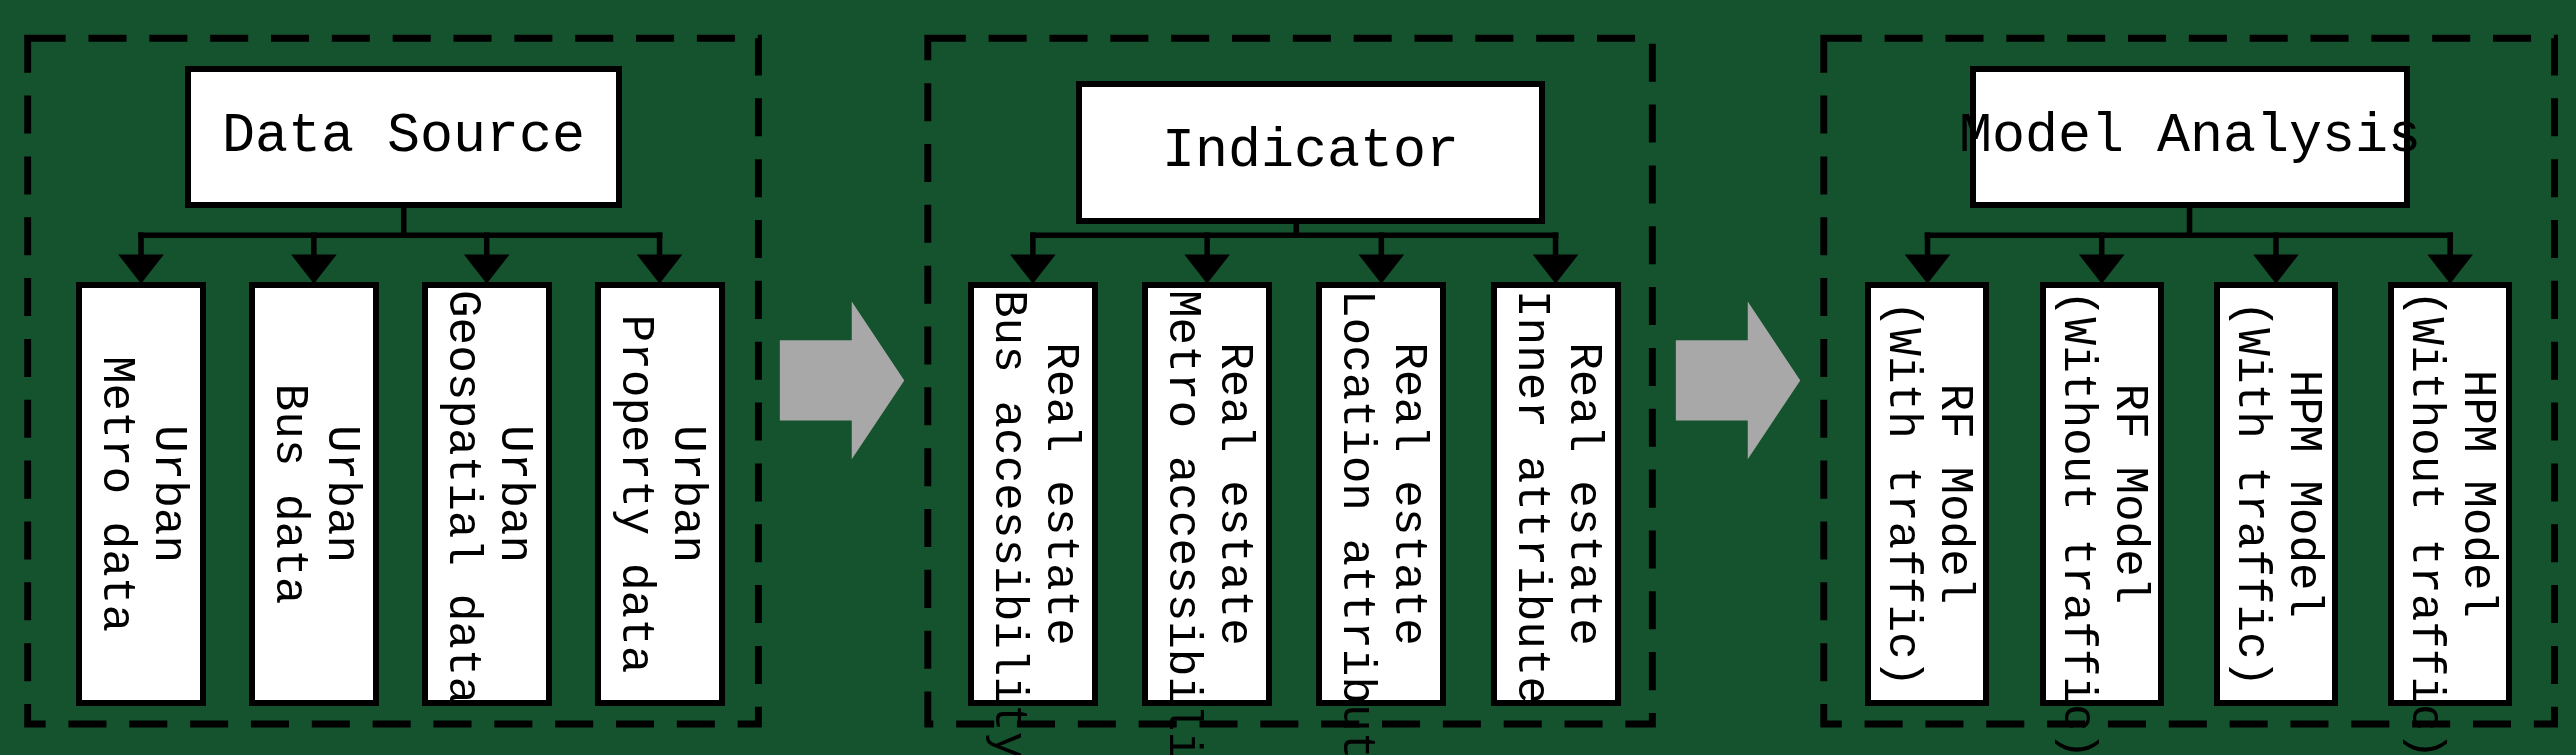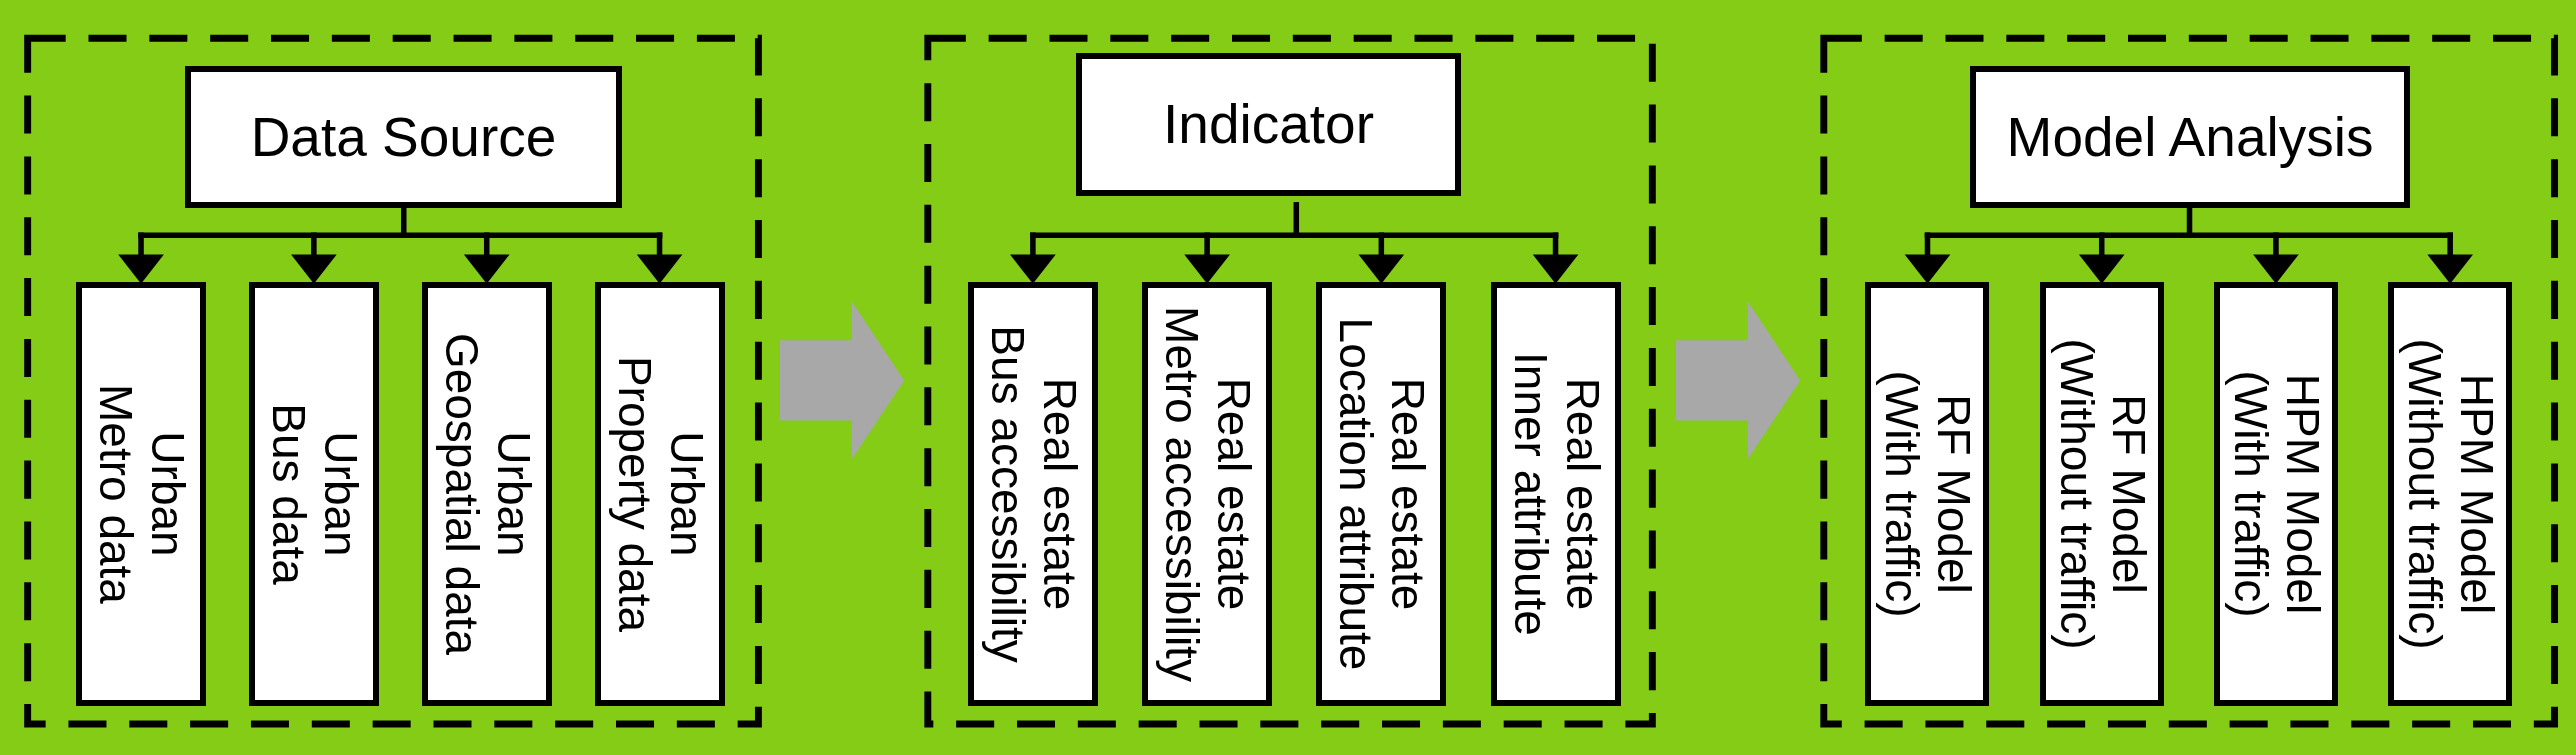--- a/index.html
+++ b/index.html
@@ -4,22 +4,22 @@
 <style>
   html, body {
     margin: 0;
     padding: 0;
     background: #ffffff;
   }
   .figure {
     position: relative;
     width: 2576px;
     height: 756px;
-    background: #84cc16;
-    font-family: Liberation Sans, sans-serif;
+    background: #14532d;
+    font-family: Liberation Mono, monospace;
     color: #000000;
     overflow: hidden;
   }
   .underlay {
     position: absolute;
     left: 0;
     top: 0;
     width: 2576px;
     height: 756px;
   }
@@ -118,21 +118,21 @@
       <polygon points="3259,368 3325,368 3292,410"></polygon>
       <polygon points="3511,368 3577,368 3544,410"></polygon>
     </g>
   </svg>
 
   <div class="hbox" style="left:185px; top:66px; width:437px; height:142px;">
     <span class="tline">Data Source</span>
     <span class="tline"></span>
   </div>
 
-  <div class="hbox" style="left:1076px; top:53px; width:385px; height:143px;">
+  <div class="hbox" style="left:1076px; top:81px; width:469px; height:143px;">
     <span class="tline">Indicator</span>
   </div>
 
   <div class="hbox" style="left:1970px; top:66px; width:440px; height:142px;">
     <span class="tline">Model Analysis</span>
     <span class="tline"></span>
   </div>
 
   <div class="vbox" style="left:76px; width:130px;">
     <div class="vtext">

